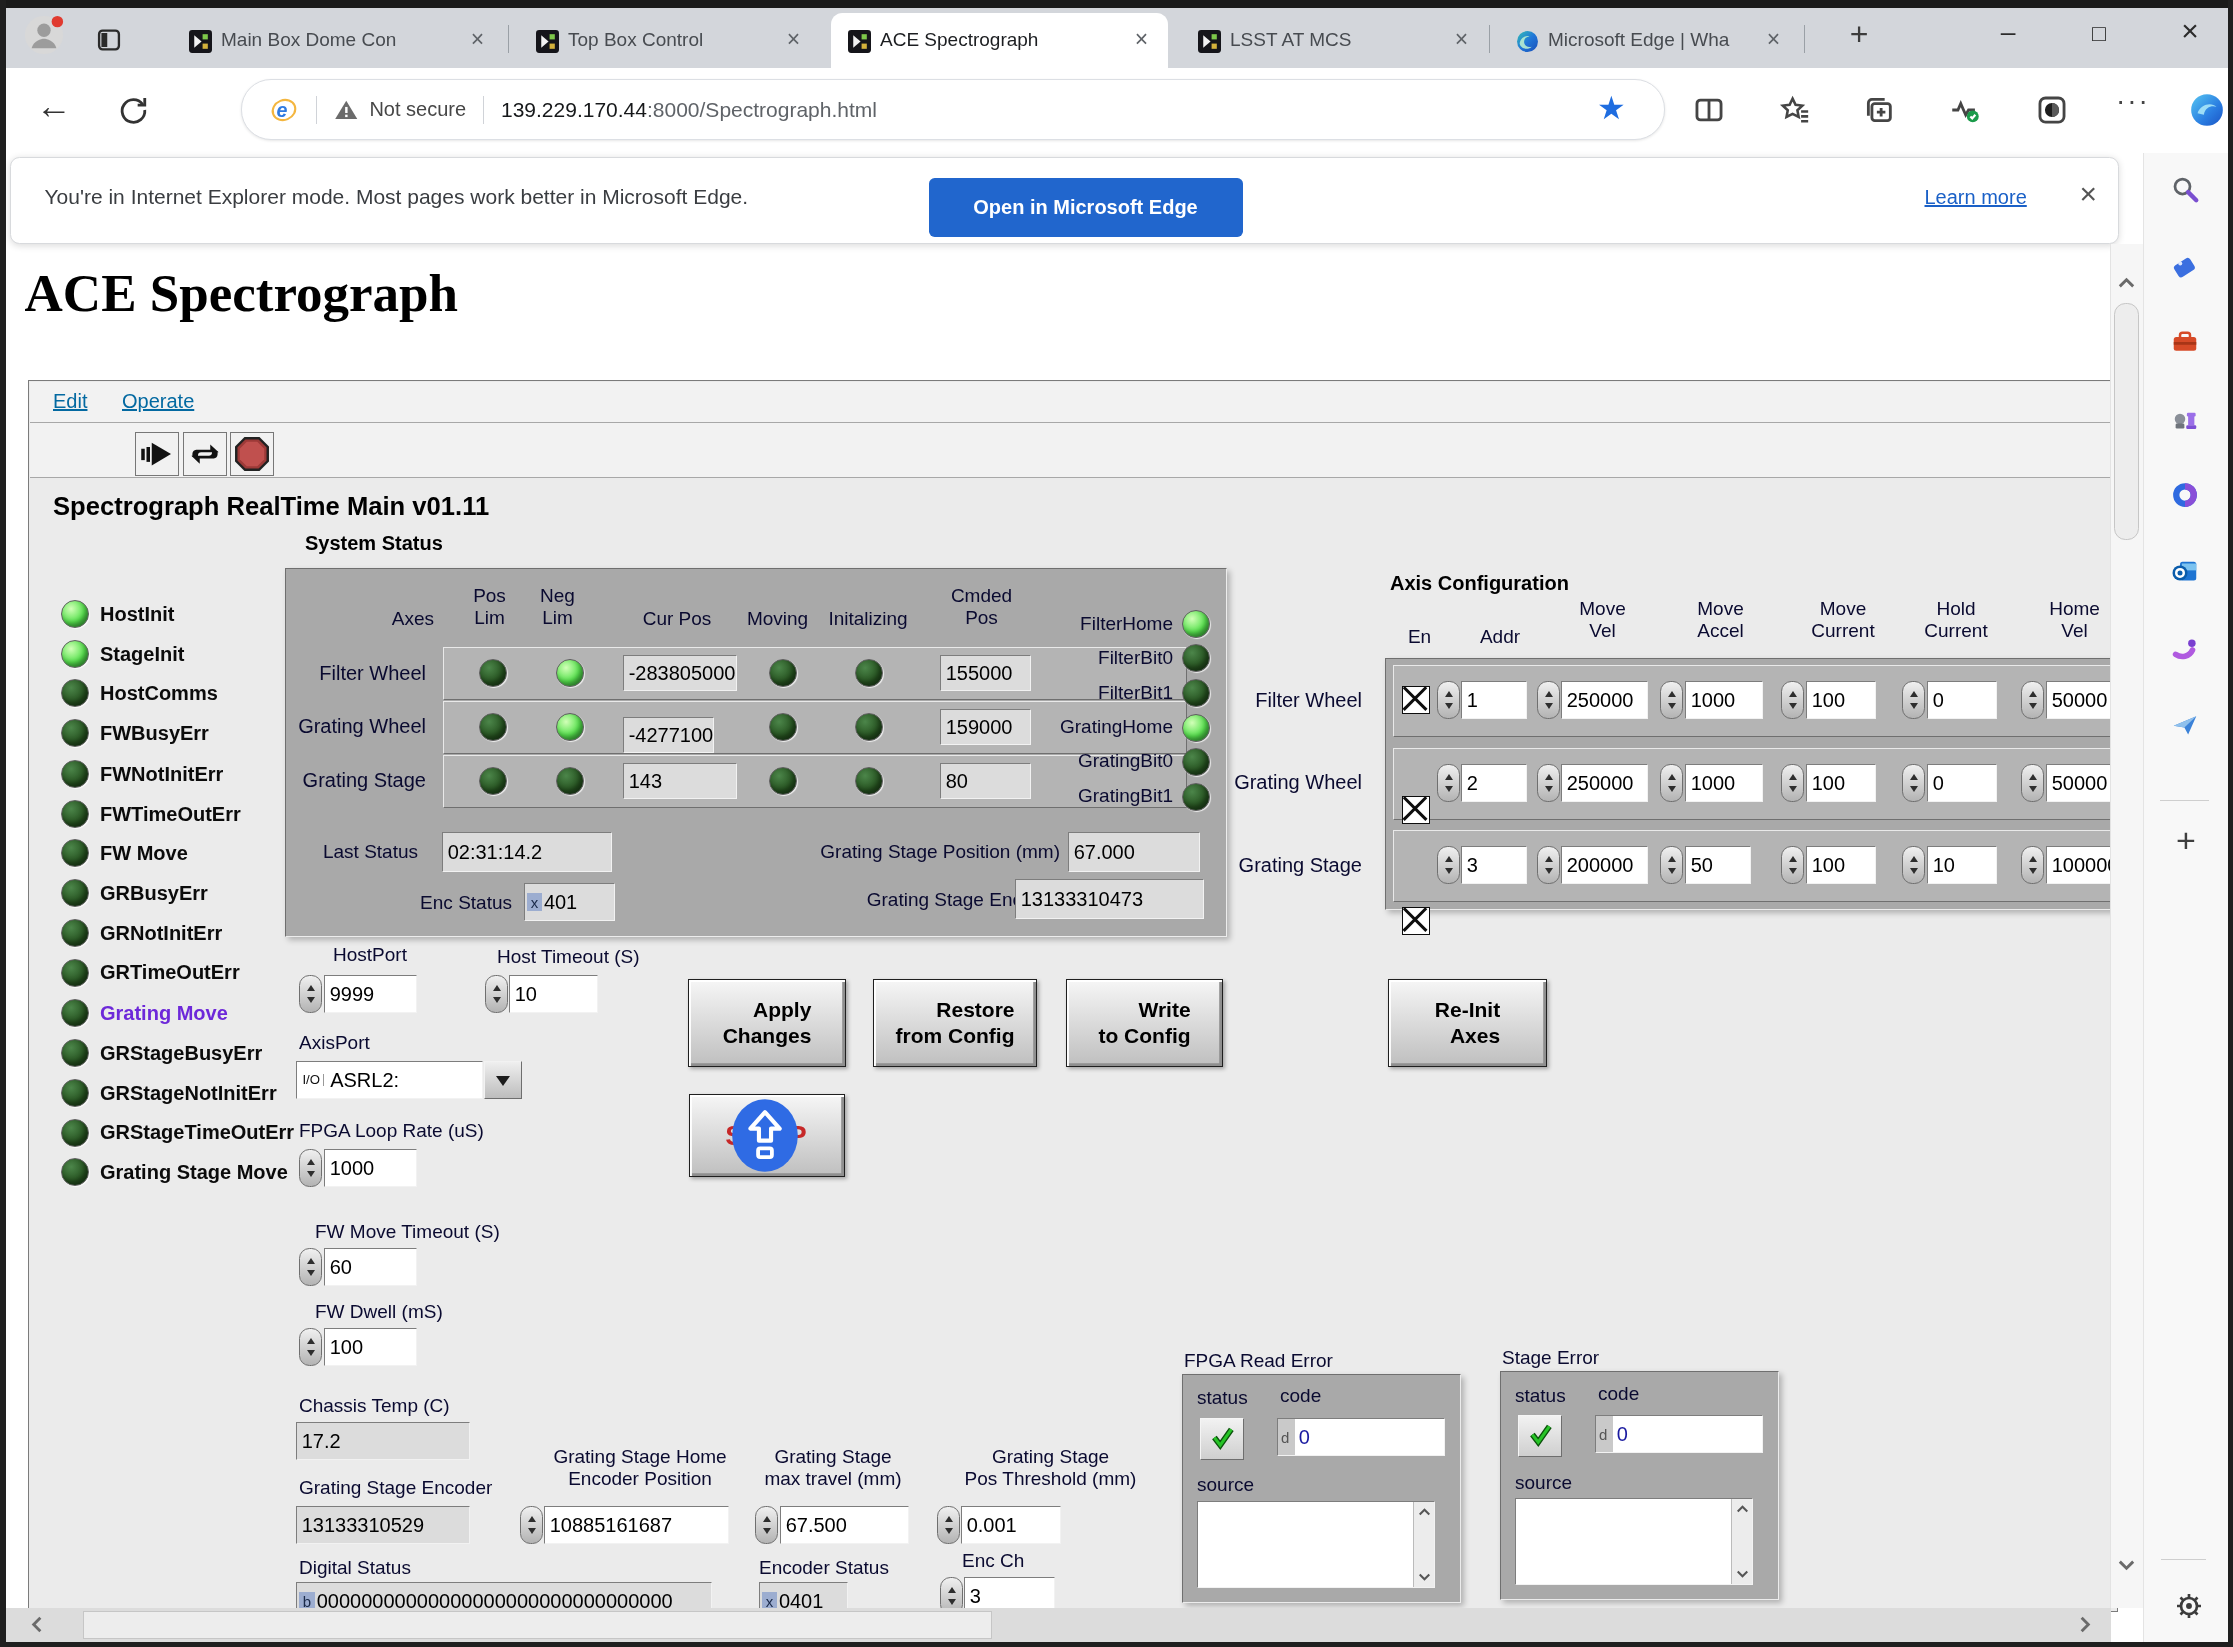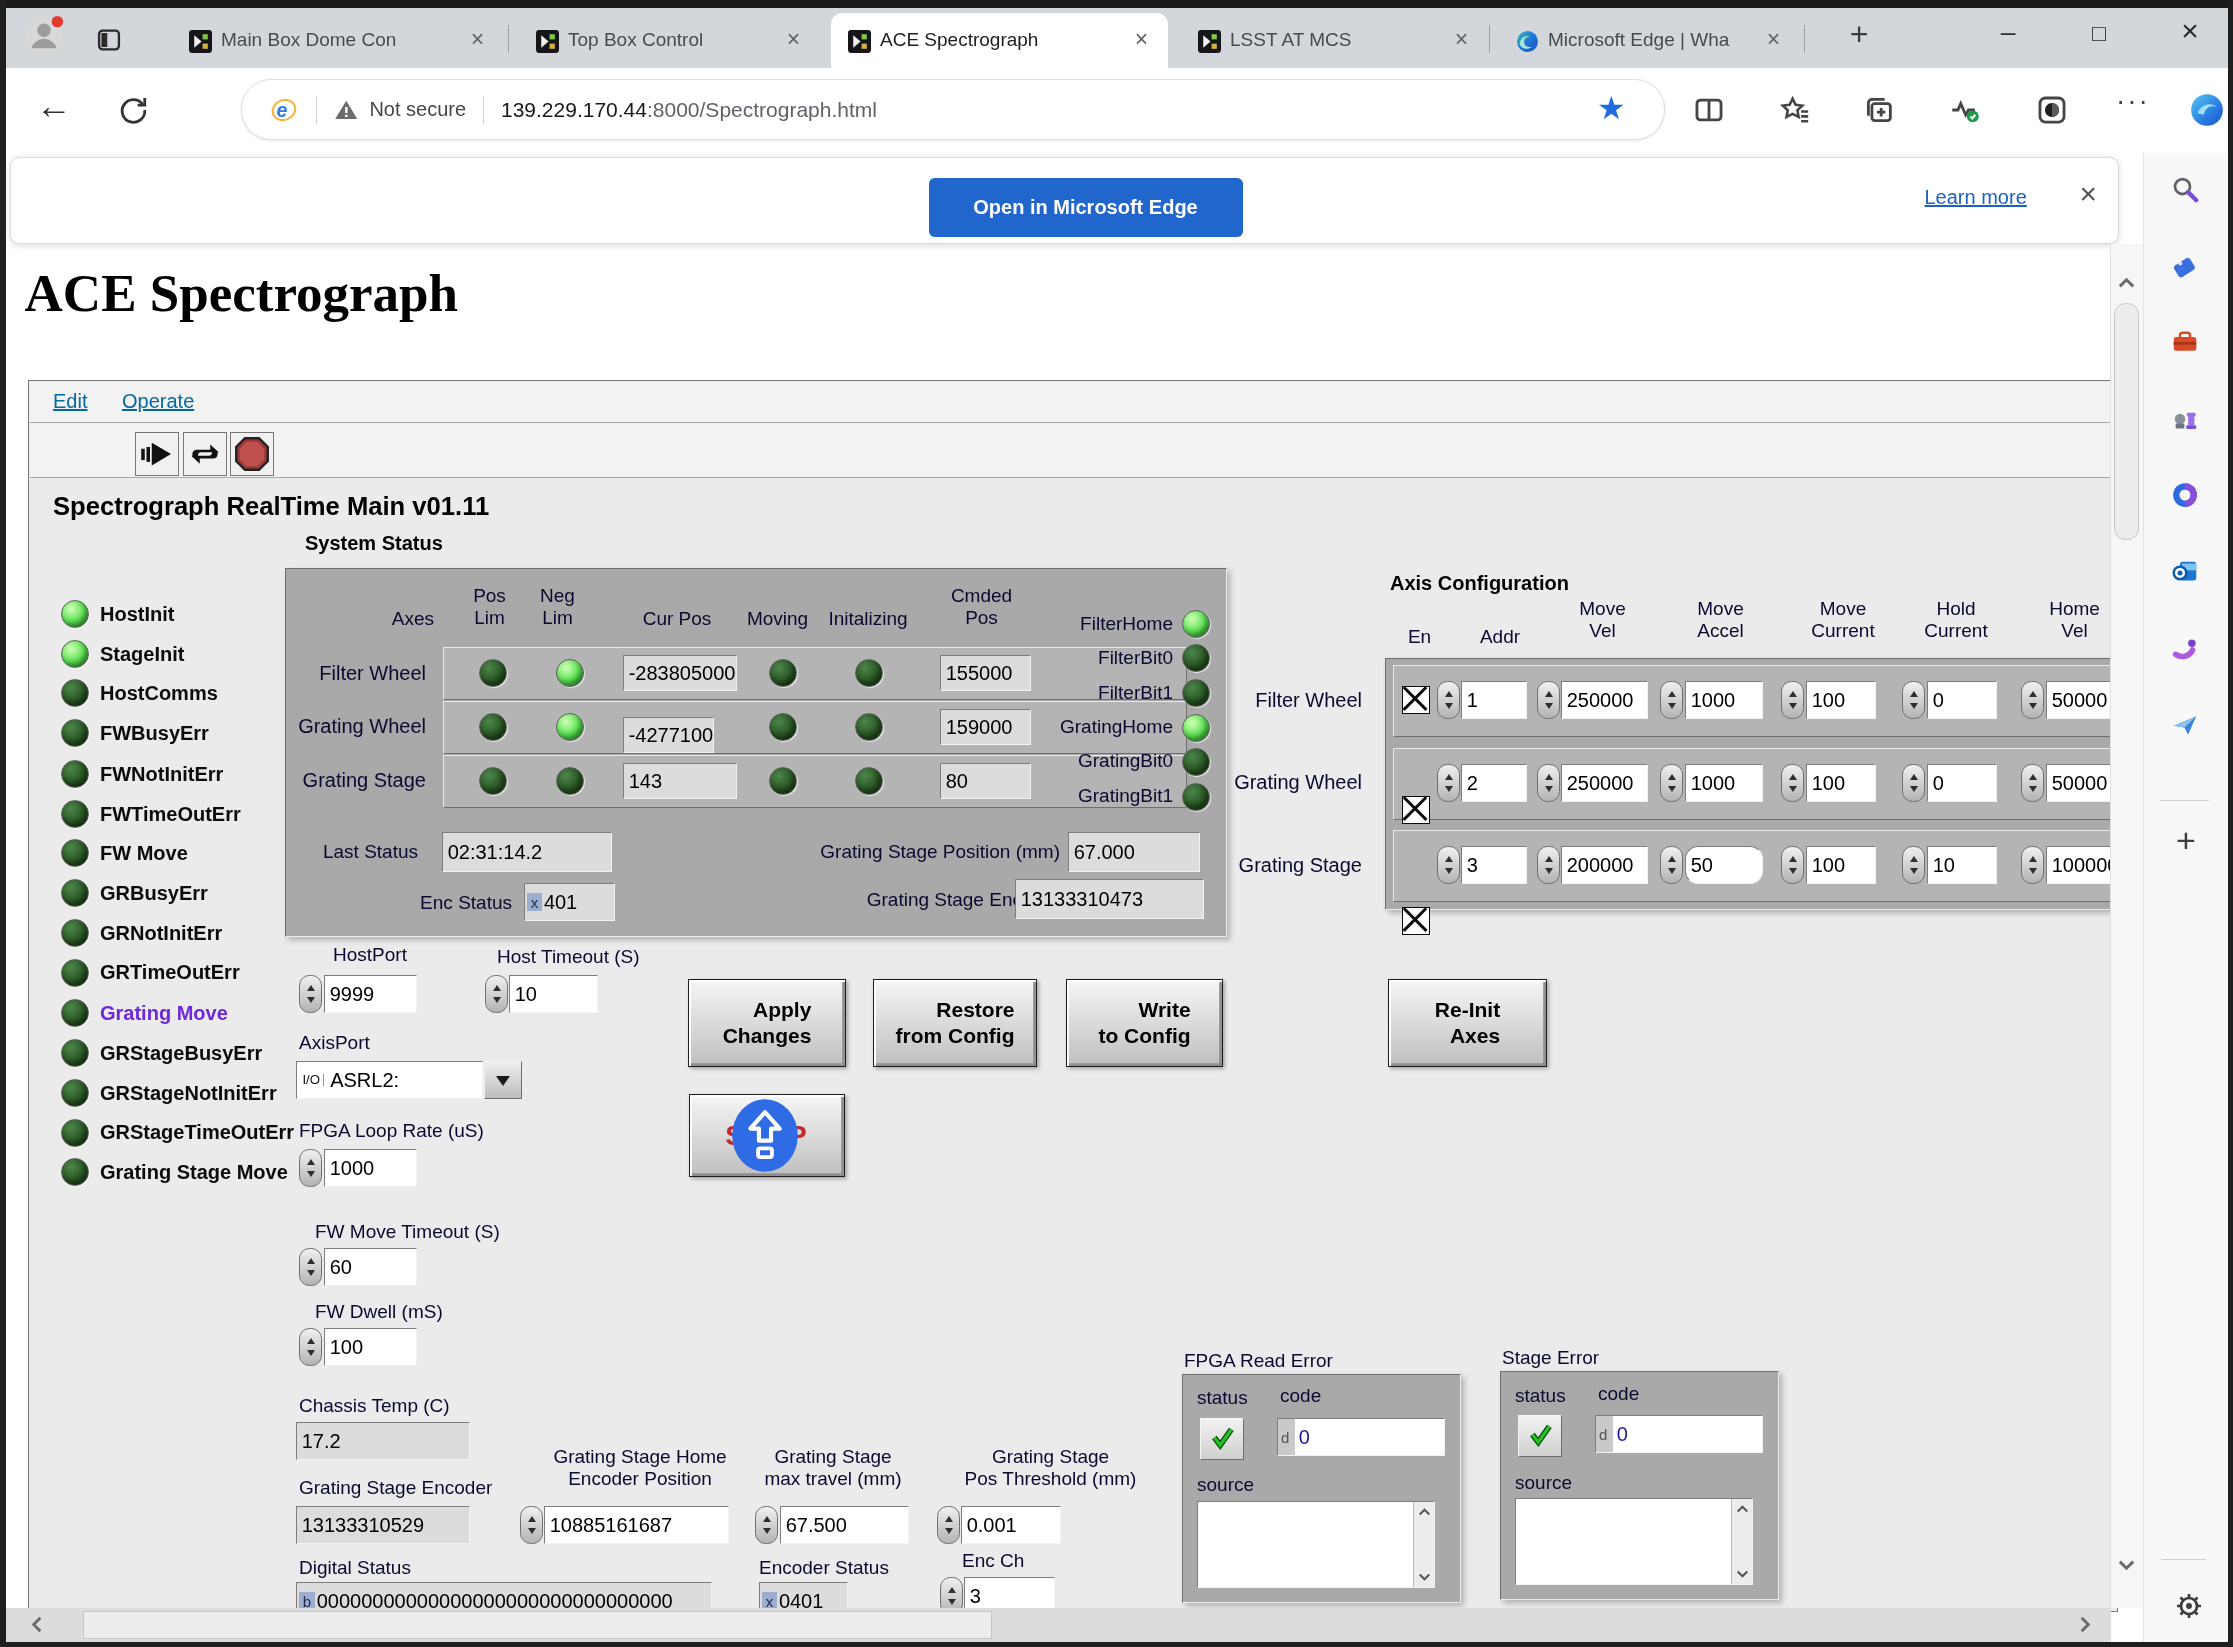--- a/index.html
+++ b/index.html
@@ -234,20 +234,21 @@
           </defs>
           <circle cx="12" cy="12" r="10" fill="url(#cpg)"></circle>
           <path d="M6 14c2-6 9-7 12-4-3-1-7 0-8 5z" fill="#a8e6f8" opacity=".9"></path>
         </svg>
       </div>
     </div>
 
   <div class="abs" style="left:5.7px;top:153px;width:2222px;height:1489px;background:#ffffff;"></div>
 
   <div class="abs banner" style="left:9.5px;top:157px;width:2107px;height:85px;z-index:3;">
+    <div class="abs" style="left:34px;top:26.5px;font-size:21px;color:#3a3d41;">You're in Internet Explorer mode. Most pages work better in Microsoft Edge.</div>
     <div class="abs bluebtn" style="left:918px;top:20px;width:314px;height:59px;">Open in Microsoft Edge</div>
     <div class="abs link" style="left:1914px;top:28px;">Learn more</div>
     <div class="abs" style="left:2069px;top:19px;font-size:30px;color:#555;">×</div>
   </div>
 
   <div class="abs pagetitle" style="left:24.6px;top:263px;">ACE Spectrograph</div>
 
   <div class="abs lvpanel" style="left:28px;top:380px;width:2088px;height:1230px;"></div>
   <div class="abs band" style="left:30px;top:382px;width:2084px;height:40px;"></div>
   <div class="abs menuitem" style="left:53px;top:390px;">Edit</div>
@@ -555,21 +556,21 @@
     <div class="abs fld ctl" style="left: 1461px; top: 846px; width: 66px; height: 38px;">3</div>
     <div class="abs spin" style="left: 1537px; top: 846px; width: 23px; height: 38px;">
       <i class="up"></i>
       <i class="dn"></i>
     </div>
     <div class="abs fld ctl" style="left: 1561px; top: 846px; width: 87px; height: 38px;">200000</div>
     <div class="abs spin" style="left: 1660px; top: 846px; width: 23px; height: 38px;">
       <i class="up"></i>
       <i class="dn"></i>
     </div>
-    <div class="abs fld ctl" style="left: 1685px; top: 846px; width: 78px; height: 38px; border-radius: 13px;">50</div>
+    <div class="abs fld ctl" style="left: 1685px; top: 846px; width: 66px; height: 38px;">50</div>
     <div class="abs spin" style="left: 1781px; top: 846px; width: 23px; height: 38px;">
       <i class="up"></i>
       <i class="dn"></i>
     </div>
     <div class="abs fld ctl" style="left: 1806px; top: 846px; width: 70px; height: 38px;">100</div>
     <div class="abs spin" style="left: 1902px; top: 846px; width: 23px; height: 38px;">
       <i class="up"></i>
       <i class="dn"></i>
     </div>
     <div class="abs fld ctl" style="left: 1927px; top: 846px; width: 70px; height: 38px;">10</div>

